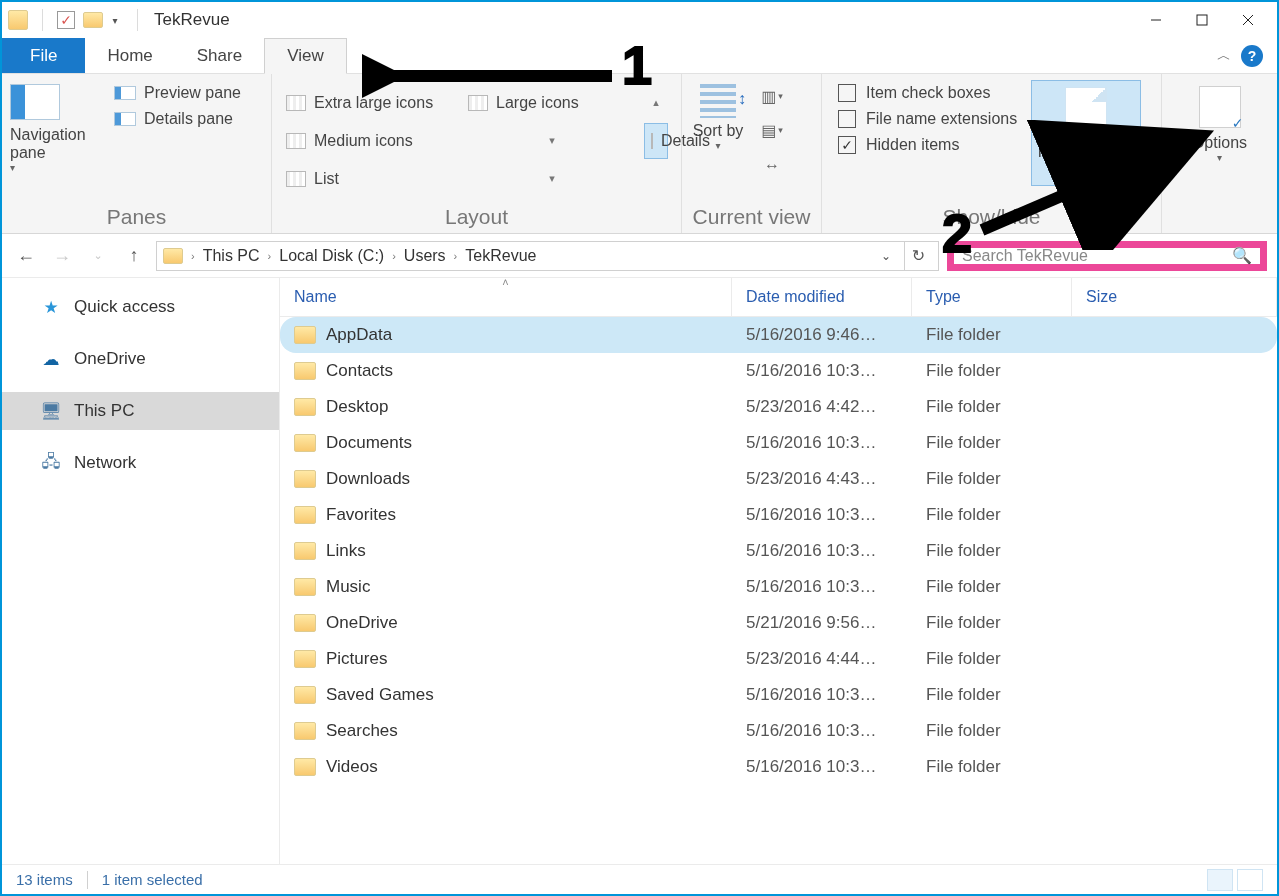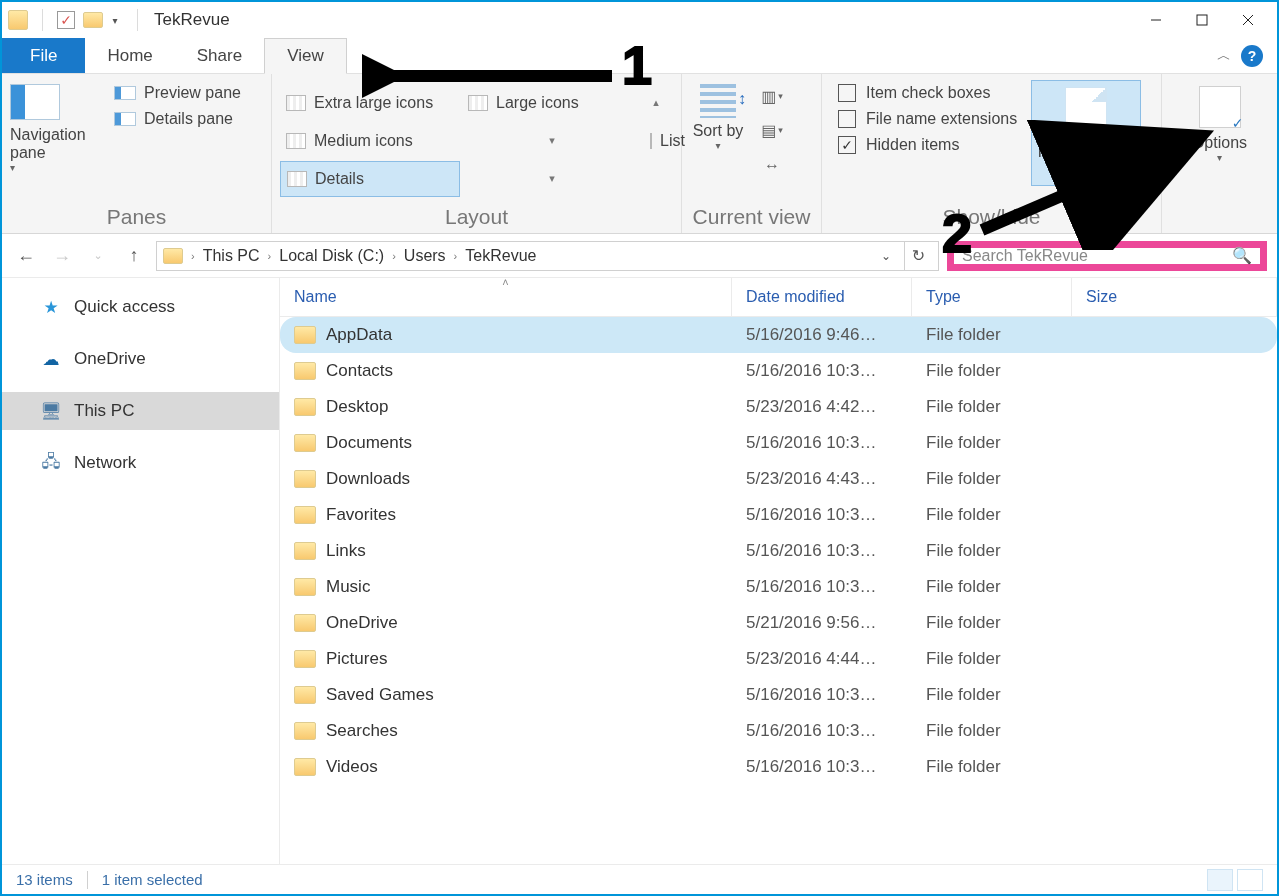--- a/index.html
+++ b/index.html
@@ -186,27 +186,27 @@
         <div class="layout-item">
             <div class="layout-icon"></div>
             <span>Large icons</span>
           </div>
         <div class="layout-arrow">▴</div>
         <div class="layout-item">
             <div class="layout-icon"></div>
             <span>Medium icons</span>
           </div>
         <div class="layout-arrow">▾</div>
+        <div class="layout-item selected">
+            <div class="layout-icon"></div>
+            <span>Details</span>
+          </div>
         <div class="layout-item">
             <div class="layout-icon"></div>
             <span>List</span>
-          </div>
-        <div class="layout-item selected">
-            <div class="layout-icon"></div>
-            <span>Details</span>
           </div>
         <div class="layout-arrow">▾</div>
       </div>
     </div>
     <div class="group-label">Layout</div>
   </div>
 
   <div class="group" style="width:140px;">
     <div class="group-body">
       <div class="sortby-btn">

